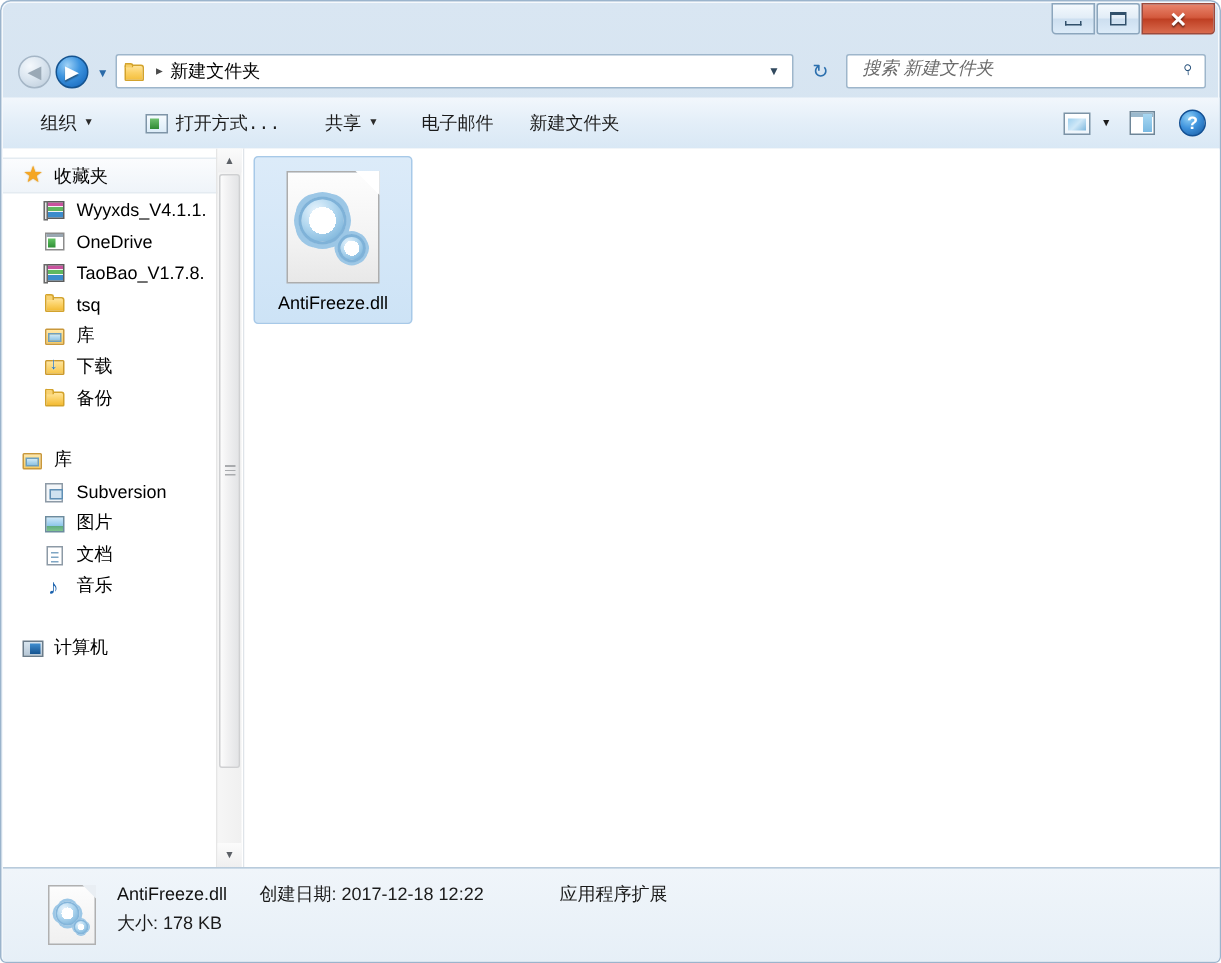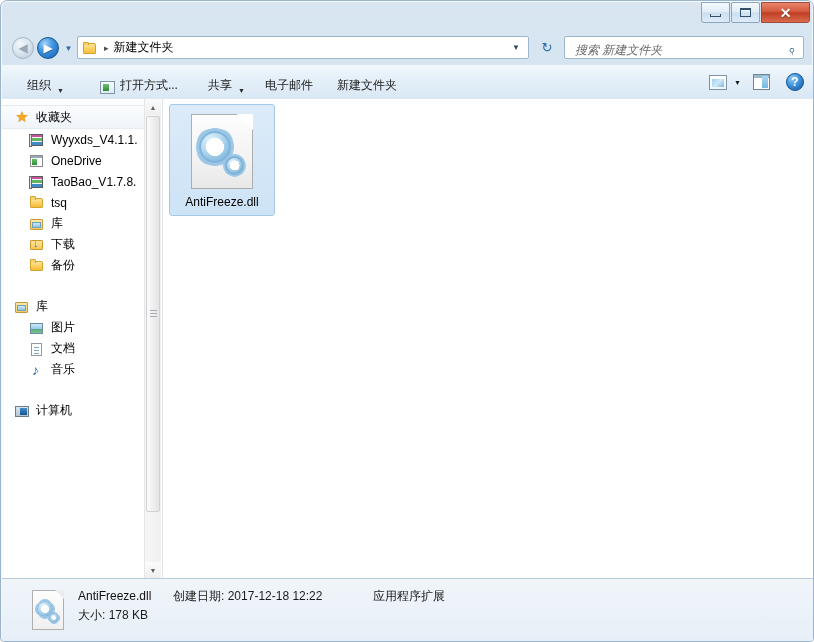--- a/index.html
+++ b/index.html
@@ -190,21 +190,21 @@
     font-size: 13px;
   }
   #searchbox {
     position: absolute;
     left: 563px; top: 6px;
     width: 240px; height: 23px;
     background: #ffffff;
     border: 1px solid #9eb6cb;
     box-sizing: border-box;
     display: flex;
-    align-items: flex-end;
+    align-items: flex-start;
     border-radius: 2px;
   }
   #search-input {
     border: none;
     outline: none;
     flex: 1;
     margin-left: 8px;
     font-family: "Liberation Sans", sans-serif;
     font-size: 12px;
     font-style: italic;
@@ -224,27 +224,28 @@
     position: absolute;
     left: 1px; top: 64px;
     width: 812px; height: 34px;
     background: linear-gradient(to bottom, #f2f7fc 0%, #e3eef8 50%, #d9e8f5 100%);
     border-bottom: 1px solid #b6cadb;
     display: flex;
     align-items: center;
   }
   .tbitem {
     display: flex;
-    align-items: flex-end;
+    align-items: center;
     height: 24px;
     padding: 0 7px;
     font-size: 12px;
     color: #1b1b1b;
     border-radius: 2px;
     white-space: nowrap;
+    font-family: Liberation Mono, monospace;
   }
   .tbcaret {
     font-size: 7px;
     margin-left: 6px;
     color: #2b2b2b;
   }
   .tb-open-icon {
     width: 15px; height: 13px;
     margin-right: 5px;
     background: linear-gradient(to bottom,#f6fbff,#dcecf8);
@@ -825,21 +826,21 @@
       <span class="tbcaret">▼</span>
     </div>
     <div class="tbitem" style="margin-left:22px">
       <span class="tb-open-icon"></span>
       <span>打开方式...</span>
     </div>
     <div class="tbitem" style="margin-left:16px">
       <span>共享</span>
       <span class="tbcaret">▼</span>
     </div>
-    <div class="tbitem" style="margin-left:6px">
+    <div class="tbitem" style="margin-left:16px">
       <span>电子邮件</span>
     </div>
     <div class="tbitem" style="margin-left:10px">
       <span>新建文件夹</span>
     </div>
 
     <div id="toolbar-right">
       <span id="view-icon"></span>
       <span id="view-dropdown">▼</span>
       <span id="preview-pane-icon"></span>
@@ -900,20 +901,26 @@
             <span class="nav-label">备份</span>
           </div>
         </div>
 
         <div class="nav-group" style="margin-top:20px">
           <div class="nav-row header">
             <span class="nav-ico">
                 <i class="ic-library"></i>
               </span>
             <span class="nav-label">库</span>
+          </div>
+          <div class="nav-row child">
+            <span class="nav-ico">
+                <i class="ic-svn"></i>
+              </span>
+            <span class="nav-label">Subversion</span>
           </div>
           <div class="nav-row child">
             <span class="nav-ico">
                 <i class="ic-pictures"></i>
               </span>
             <span class="nav-label">图片</span>
           </div>
           <div class="nav-row child">
             <span class="nav-ico">
                 <i class="ic-docs"></i>

